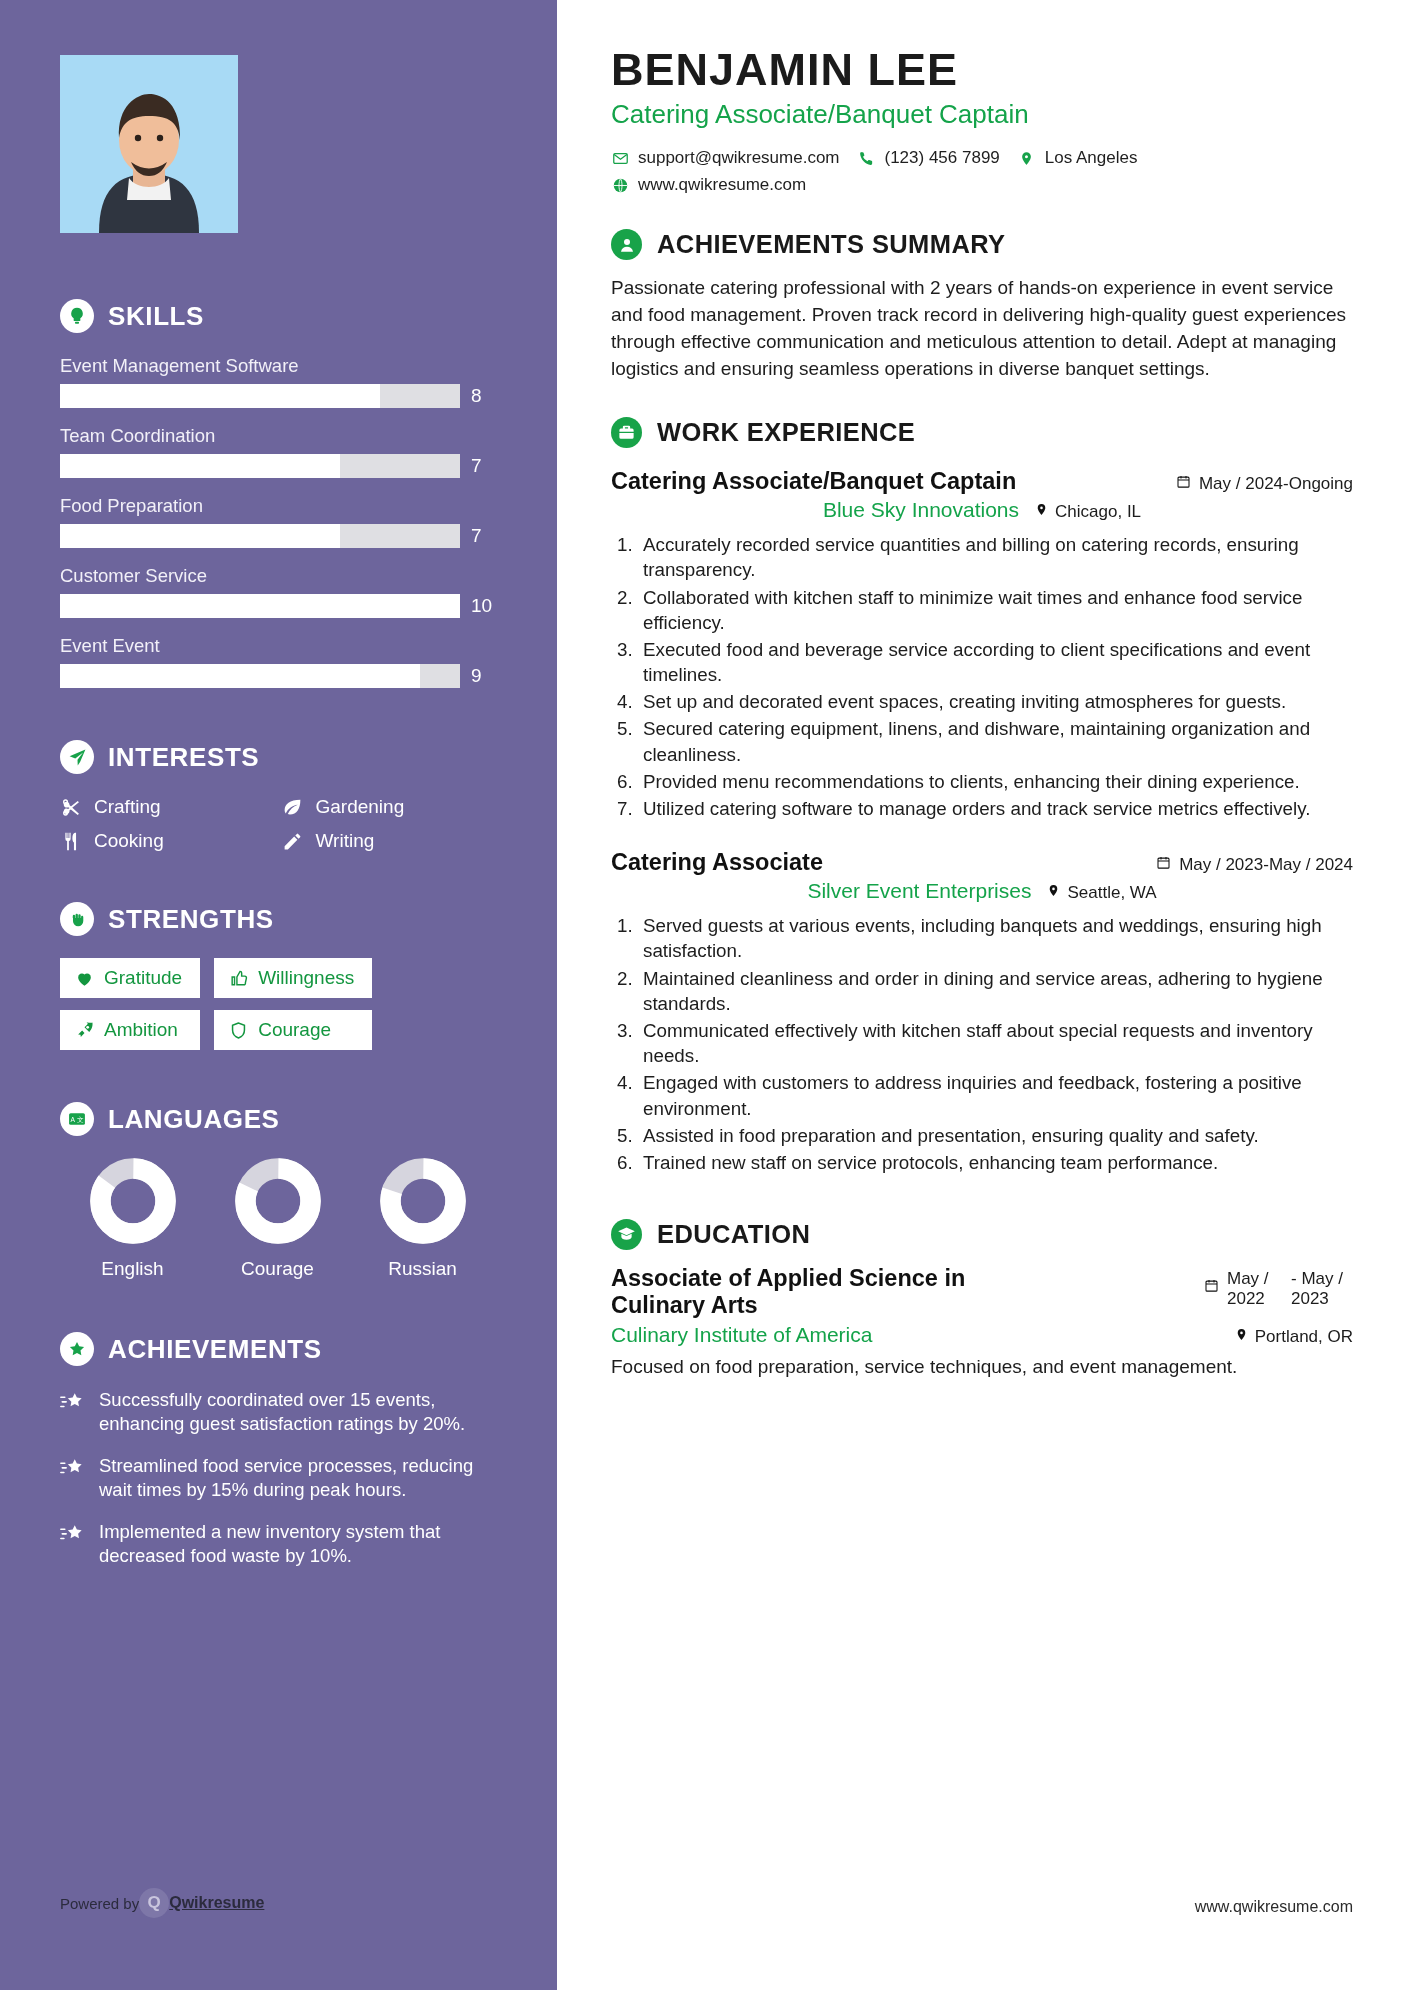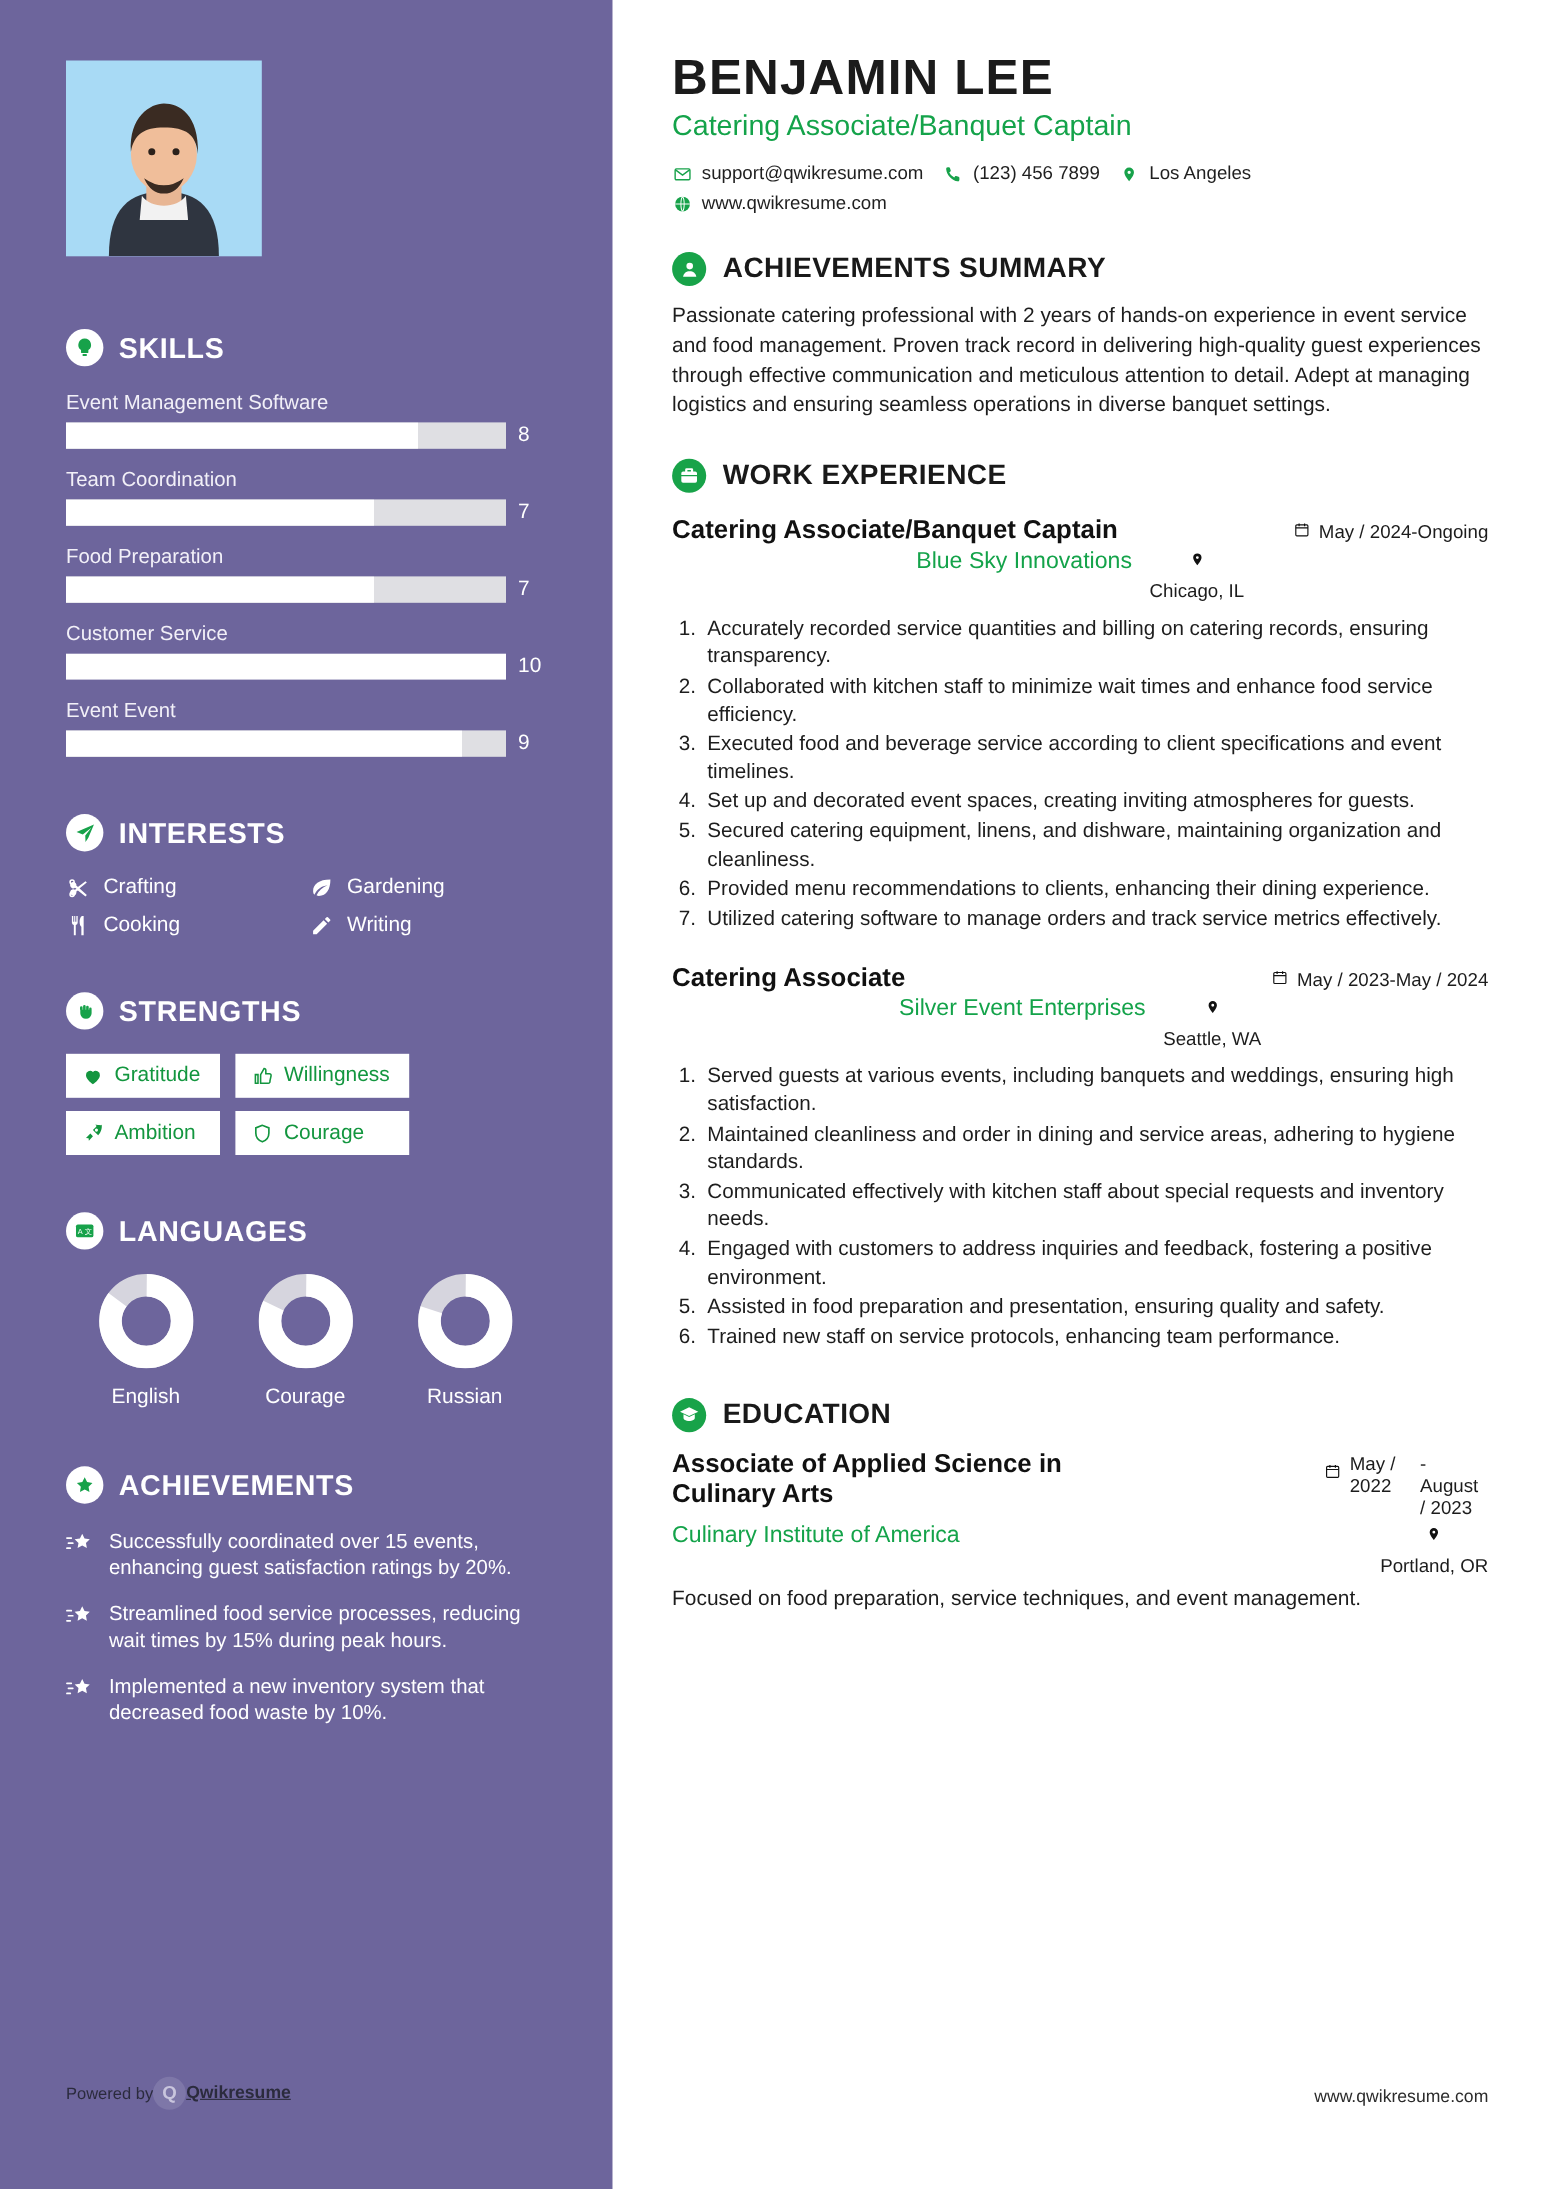--- a/index.html
+++ b/index.html
@@ -271,21 +271,20 @@
     font-size: 21px;
     color: #14A34A;
   }
   .job-loc {
     display: flex;
     align-items: center;
     gap: 7px;
     font-size: 17px;
     color: #1c1c1c;
     white-space: nowrap;
-    flex-direction: column;
   }
   ol.bullets {
     margin: 10px 0 0 27px;
     padding: 0;
   }
   ol.bullets li {
     font-size: 18.8px;
     line-height: 1.34;
     color: #1d1d1d;
     margin-bottom: 2px;
@@ -754,21 +753,21 @@
       <div class="edu-top">
         <div class="edu-degree">Associate of Applied Science in Culinary Arts</div>
         <div class="edu-dates">
           <span style="padding-top:9px;">
             <svg width="15" height="15" viewBox="0 0 24 24" fill="none" stroke="#111" stroke-width="1.7">
                 <rect x="3.2" y="5" width="17.6" height="16" rx="1.6"></rect>
                 <path d="M3.2 9.5h17.6M8 3v4M16 3v4"></path>
               </svg>
           </span>
           <span class="edu-date-col">May / 2022</span>
-          <span class="edu-date-col second">- August / 2023</span>
+          <span class="edu-date-col second">- May / 2023</span>
         </div>
       </div>
       <div class="edu-sub">
         <div class="edu-school">Culinary Institute of America</div>
         <div class="job-loc">
           <span>
             <svg width="13" height="15" viewBox="0 0 24 24" fill="#111">
                 <path d="M12 2a7 7 0 0 0-7 7c0 5.2 7 13 7 13s7-7.8 7-13a7 7 0 0 0-7-7zm0 9.4A2.4 2.4 0 1 1 12 6.6a2.4 2.4 0 0 1 0 4.8z"></path>
               </svg>
           </span>

